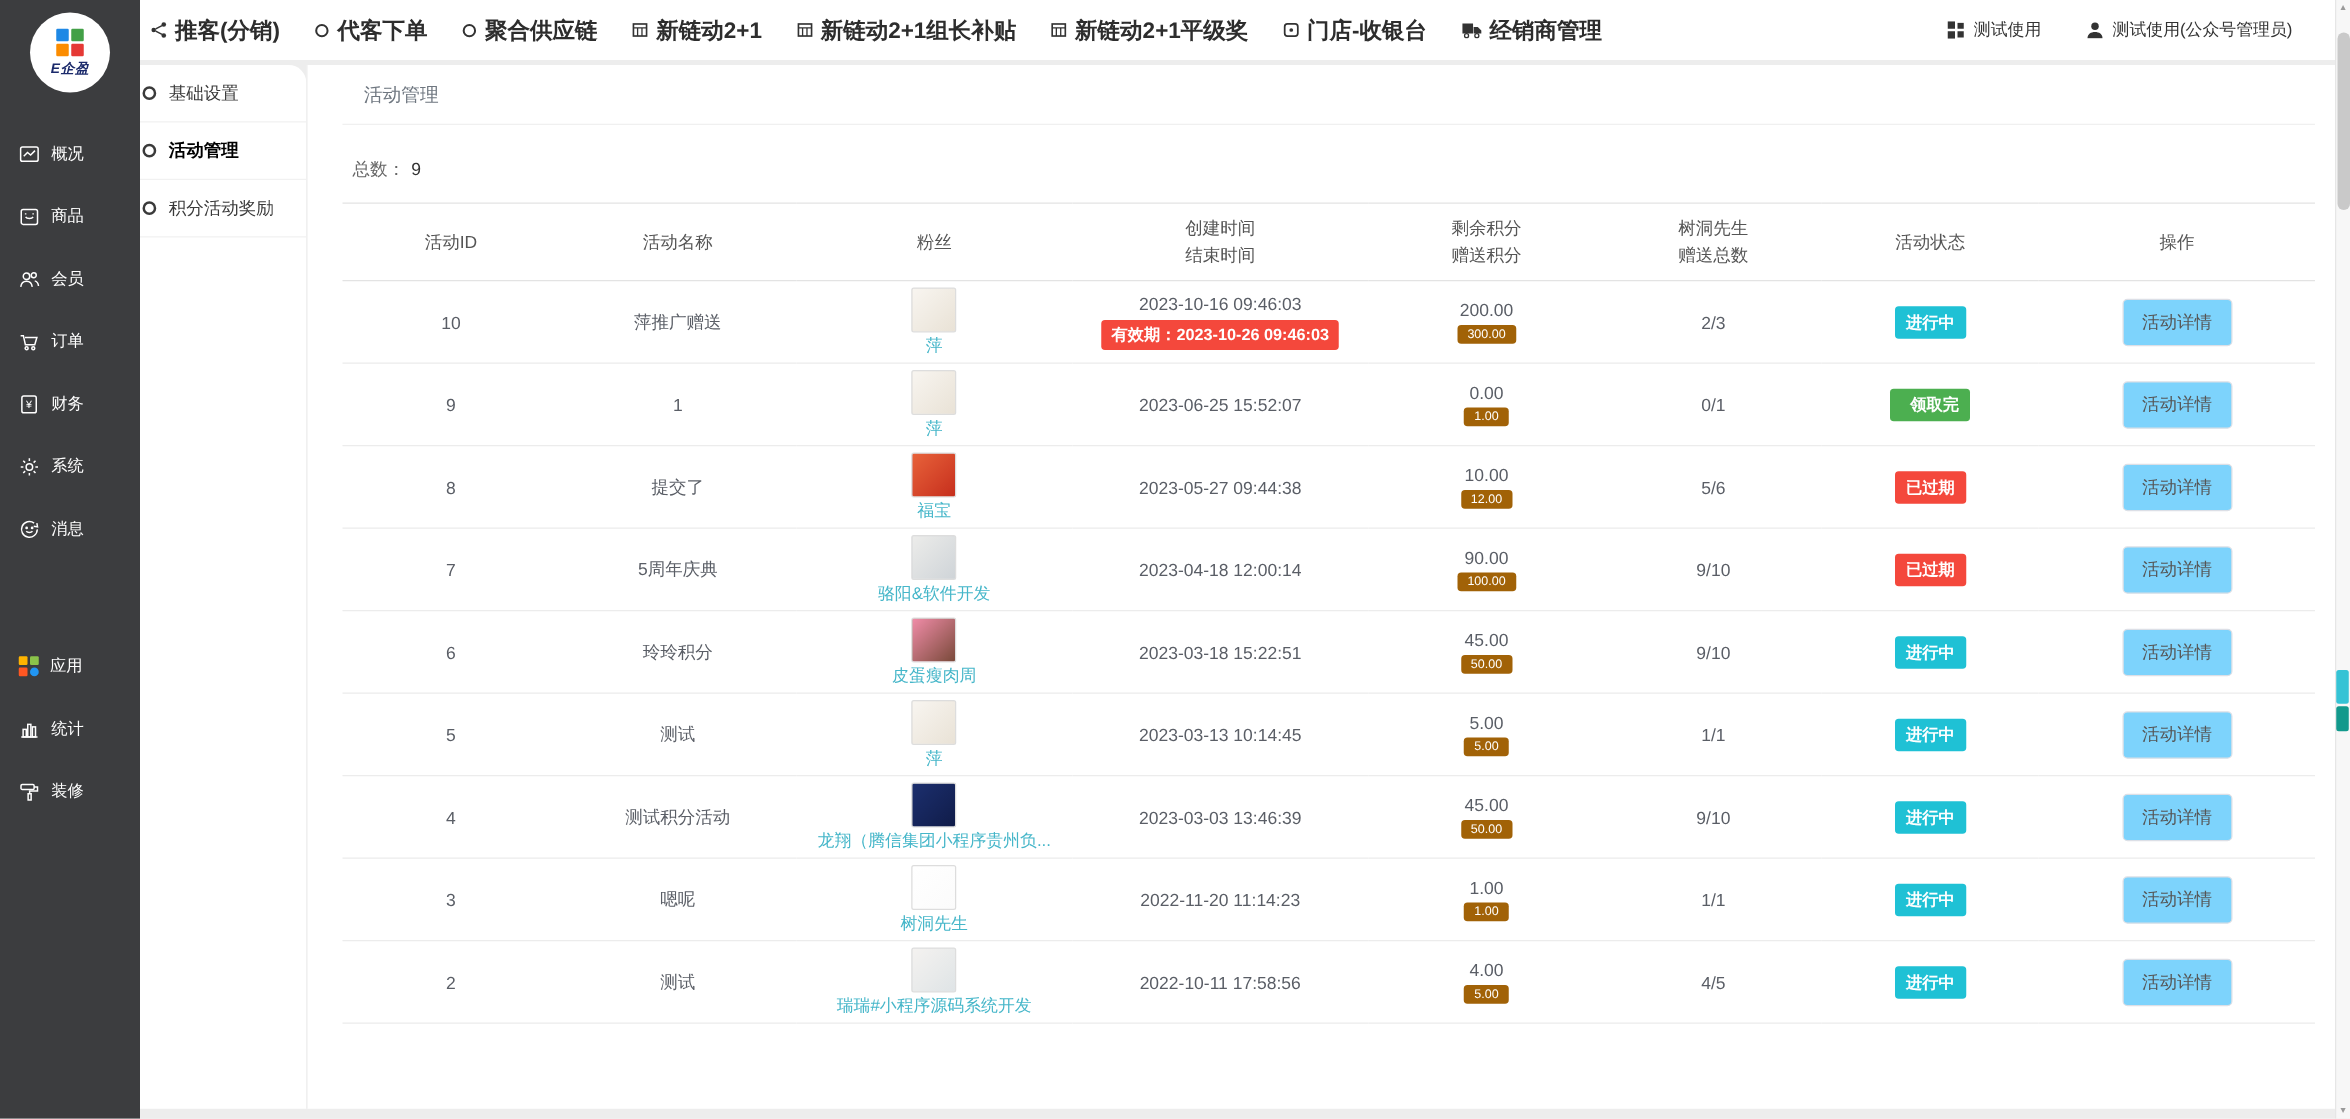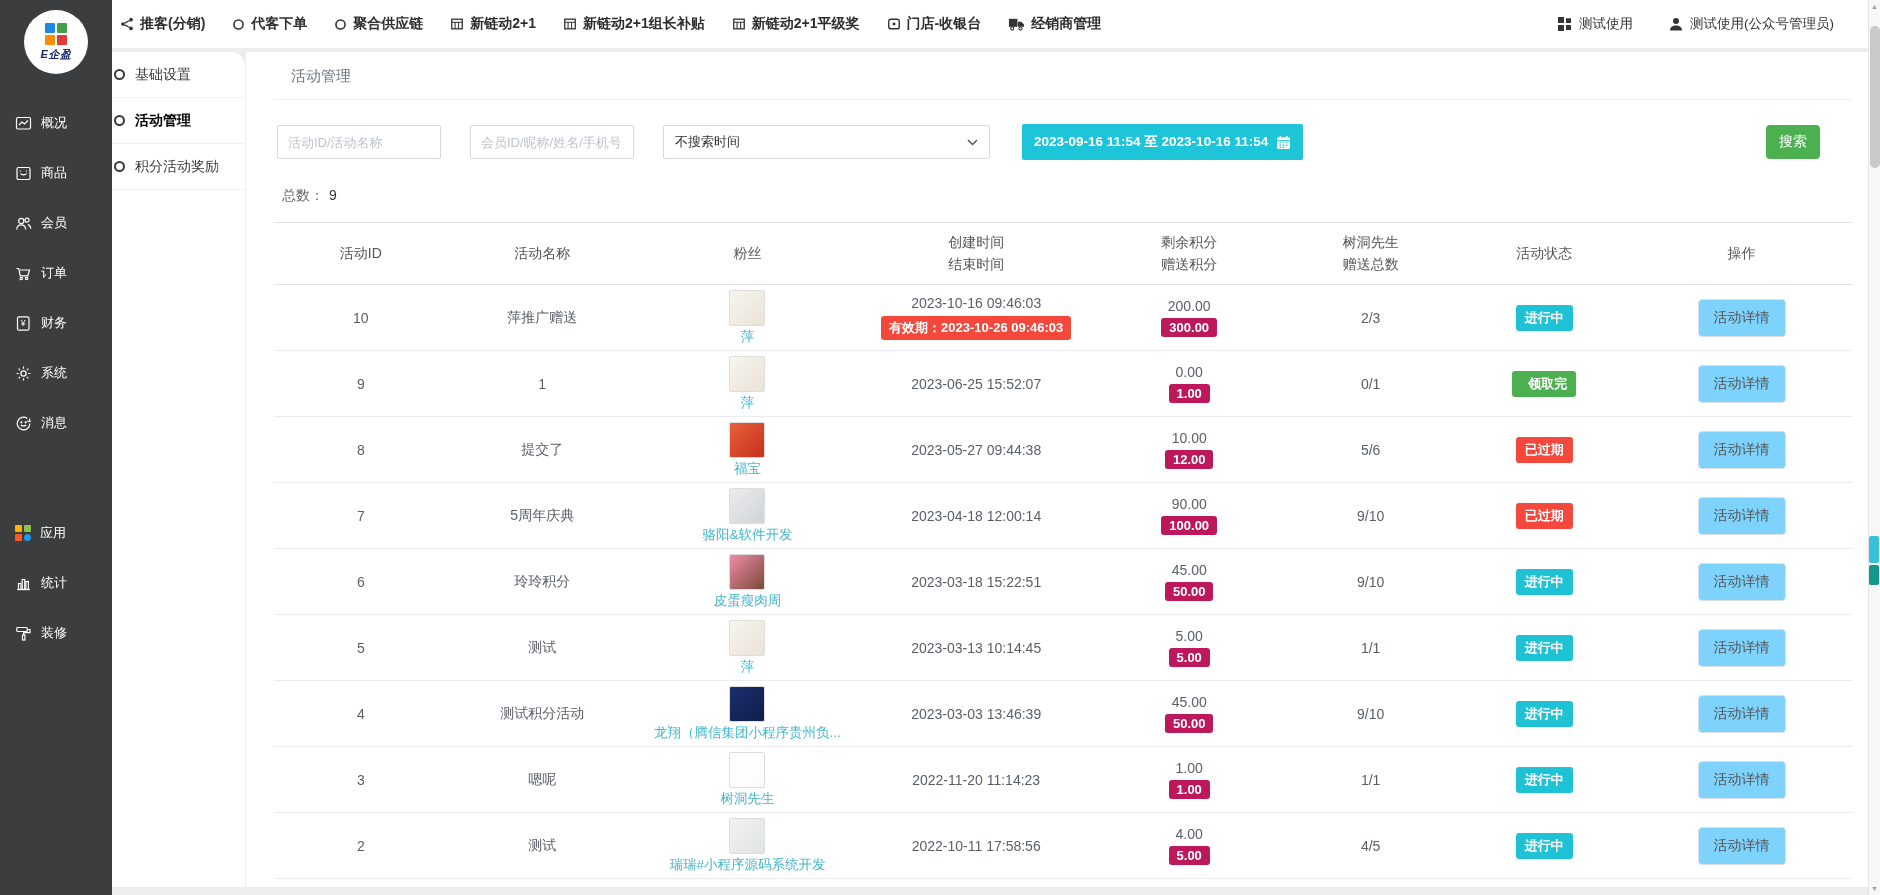--- a/index.html
+++ b/index.html
@@ -16,21 +16,21 @@
   .side-item { display:flex; align-items:center; gap:9px; height:50px; padding-left:15px; color:#fff; font-size:13px; cursor:pointer; }
   .side-item svg { flex:0 0 auto; }
   .side-tools { margin-top:60px; }
   .app-grid { display:grid; grid-template-columns:7px 7px; grid-template-rows:7px 7px; gap:2px; }
   .app-grid i { display:block; border-radius:1px; }
   .app-grid i.rnd { border-radius:50%; }
 
   
   .topbar { position:absolute; left:96px; top:0; width:1784px; height:48px; background:#fff;
             display:flex; align-items:center; padding:0 46px 0 24px; z-index:4; }
-  .nav-item { display:flex; align-items:center; gap:6px; margin-right:27px; font-size:14px; font-weight:bold; color:#2d2d2d; cursor:pointer; white-space:nowrap; }
+  .nav-item { display:flex; align-items:center; gap:6px; margin-right:27px; font-size:18px; font-weight:bold; color:#2d2d2d; cursor:pointer; white-space:nowrap; }
   .topbar-right { margin-left:auto; display:flex; align-items:center; gap:36px; }
   .tr-item { display:flex; align-items:center; gap:7px; font-size:13.5px; color:#333; cursor:pointer; white-space:nowrap; }
 
   
   .workspace { position:absolute; left:96px; top:48px; width:1600px; height:847px; background:#ededed; }
   .sub-sidebar { position:absolute; left:0; top:4px; width:149px; height:835px; background:#fff; border-radius:0 14px 0 0; }
   .sub-item { display:flex; align-items:center; gap:10px; height:46px; padding-left:18px; font-size:14px; color:#3a3a3a;
               border-bottom:1px solid #f1f1f1; cursor:pointer; }
   .sub-item .ring { width:11px; height:11px; border:2px solid #3a3a3a; border-radius:50%; flex:0 0 auto; }
   .sub-item.active { font-weight:bold; color:#000; }
@@ -55,21 +55,21 @@
   .summary b { color:#333; font-weight:normal; margin-left:5px; }
   .table-wrap { margin:17px 28px 0 28px; }
   table { width:100%; border-collapse:collapse; table-layout:fixed; }
   thead th { border-top:1px solid #e3e3e3; border-bottom:1px solid #e3e3e3; padding:9px 0; font-weight:normal;
              font-size:14px; color:#555; line-height:1.55; text-align:center; }
   tbody td { border-bottom:1px solid #ececec; text-align:center; vertical-align:middle; padding:5px 4px; font-size:14px; color:#5a5e66; }
   .avatar { width:36px; height:36px; margin:0 auto; border:1px solid #ddd; border-radius:2px; }
   .fan-name { color:#45b6c9; font-size:13.5px; margin-top:2px; line-height:17px; white-space:nowrap; overflow:hidden; text-overflow:ellipsis; cursor:pointer; }
   .validity-badge { display:inline-block; background:#f4483c; color:#ffffff; font-size:13px; font-weight:bold;
                     padding:3px 8px; border-radius:3px; margin-top:5px; white-space:nowrap; }
-  .points-badge { display:inline-block; background:#be185d; color:#fff; font-size:13px; font-weight:bold;
+  .points-badge { display:inline-block; background:#a16207; color:#fff; font-size:10px; font-weight:normal;
                   padding:2px 8px; border-radius:3px; margin-top:4px; }
   .status-badge { display:inline-block; color:#fff; font-size:13px; font-weight:bold; padding:4px 9px; border-radius:3px; }
   .st-ongoing { background:#1fc1d5; } .st-claimed { background:#4caf50;padding-left:16px; } .st-expired { background:#f4483c; }
   .detail-btn { border:1px solid #dcdfe6; background:#7dd3fc; color:#555; padding:9px 15px; border-radius:4px;
                 font-size:14px; cursor:pointer; font-family:inherit; white-space:nowrap; }
 
   
   .scrollbar { position:absolute; right:0; top:0; width:12px; height:895px; background:#f7f7f7; border-left:1px solid #e6e6e6; z-index:9; }
   .scroll-arrow { position:absolute; left:0; width:11px; text-align:center; font-size:7px; color:#9a9a9a; }
   .scroll-thumb { position:absolute; top:26px; left:1px; width:10px; height:142px; background:#c9c9c9; border-radius:5px; }
@@ -270,40 +270,20 @@
     </div>
     <div class="sub-item">
       <span class="ring"></span>
       <span>积分活动奖励</span>
     </div>
   </div>
 
   <div class="main-card">
     <div class="page-title">活动管理</div>
 
-    <div class="filter-bar">
-      <input class="f-input" type="text" placeholder="活动ID/活动名称" style="">
-      <input class="f-input" type="text" placeholder="会员ID/昵称/姓名/手机号" style="">
-      <div class="select-box">
-        <span>不搜索时间</span>
-        <svg width="11" height="7" viewBox="0 0 11 7">
-            <path d="M1 1l4.5 4.5L10 1" stroke="#555" stroke-width="1.5" fill="none"></path>
-          </svg>
-      </div>
-      <button class="date-btn">
-        <span>2023-09-16 11:54 至 2023-10-16 11:54</span>
-        <svg width="15" height="15" viewBox="0 0 14 14">
-            <rect x="1" y="2.3" width="12" height="10.7" rx="1" fill="#fff"></rect>
-            <path d="M1 5.3h12" stroke="#1ec4d7" stroke-width="1"></path>
-            <path d="M4 1v2.5M10 1v2.5" stroke="#fff" stroke-width="1.5"></path>
-            <path d="M3.2 7.2h1.6M6.2 7.2h1.6M9.2 7.2h1.6M3.2 9.4h1.6M6.2 9.4h1.6M9.2 9.4h1.6M3.2 11.6h1.6M6.2 11.6h1.6" stroke="#1ec4d7" stroke-width="1.1"></path>
-          </svg>
-      </button>
-      <button class="search-btn">搜索</button>
-    </div>
 
     <div class="summary">
       <span>总数：</span><b>9</b>
     </div>
 
     <div class="table-wrap">
       <table>
         <colgroup>
           <col style="width:11%">
             <col style="width:12%">

